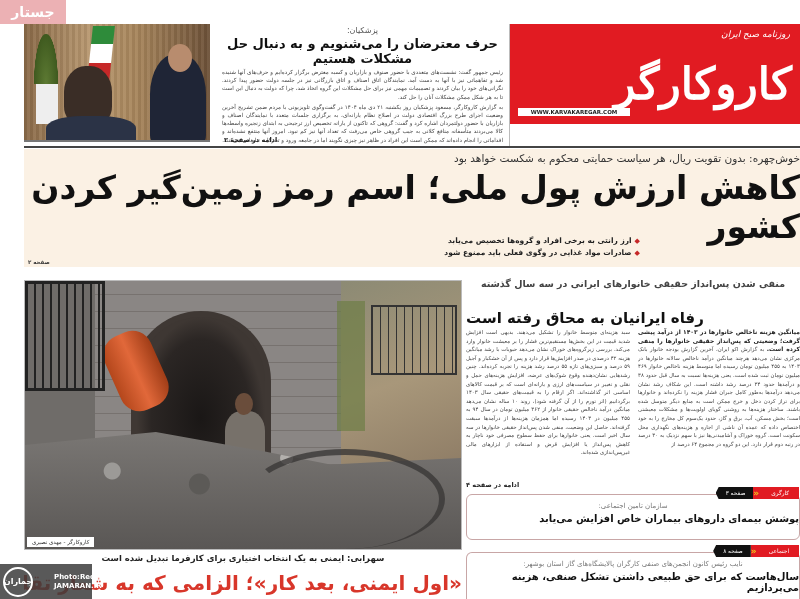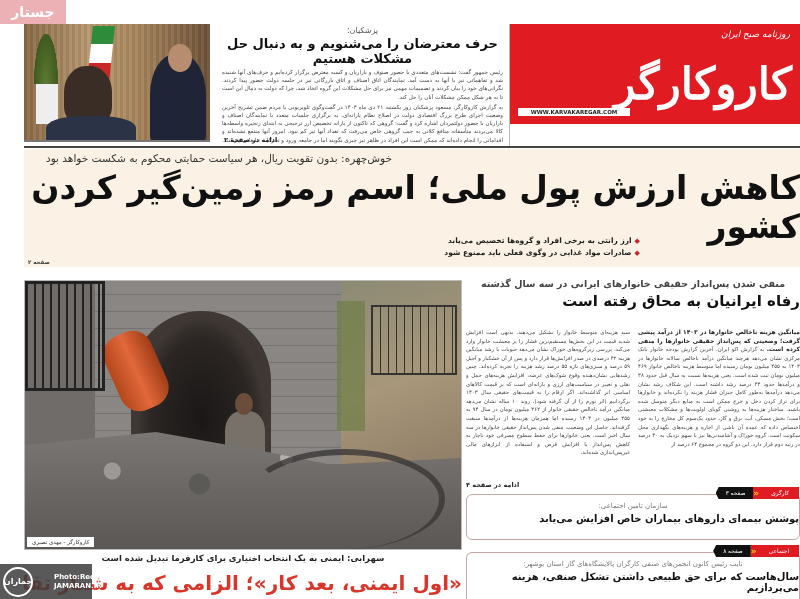--- a/index.html
+++ b/index.html
@@ -31,21 +31,21 @@
   .masthead .slogan { position: absolute; right: 10px; top: 5px; color: #fff; font-size: 9px; font-style: italic; font-family: "DejaVu Serif", serif; }
   .masthead .logo { position: absolute; right: 8px; top: 22px; color: #fff; font-family: "DejaVu Serif", serif; font-size: 44px; font-weight: bold; letter-spacing: -2px; line-height: 1; margin-top: 16px; }
   .masthead .info { position: absolute; left: 8px; top: 18px; width: 112px; }
   .masthead .info li { list-style: none; color: #fff; font-size: 7px; line-height: 12px; border-bottom: 1px solid rgba(255,255,255,.55); display: flex; gap: 3px; white-space: nowrap; }
   .masthead .info li::before { content: "■"; font-size: 5px; }
   .masthead .url { position: absolute; left: 8px; top: 84px; width: 112px; background: #fff; color: #222; font-size: 5.5px; font-weight: bold; text-align: center; padding: 1px 0; direction: ltr; }
   .top-rule { position: absolute; left: 24px; top: 146px; width: 776px; height: 2px; background: #444; }
 
   
   .band { position: absolute; left: 24px; top: 149px; width: 776px; height: 118px; background: #fbf1e4; }
-  .band .sub { font-size: 10.5px; text-align: left; color: #333; margin-top: 3px; padding-left: 22px; }
+  .band .sub { font-size: 10.5px; text-align: right; color: #333; margin-top: 3px; padding-left: 22px; }
   .band .head { font-size: 33px; font-weight: 900; text-align: right; color: #111; margin-top: 4px; letter-spacing: -1px; font-family: "DejaVu Sans", sans-serif; }
   .band .bullets { position: absolute; top: 86px; font-size: 7.5px; line-height: 12px; color: #222; font-weight: bold; }
   .band .bullets.right { right: 160px; }
   .band .bullets.left { left: 88px; }
   .band .bullets li { list-style: none; display: flex; gap: 3px; }
   .band .bullets li::before { content: "◆"; color: #c62828; font-size: 7px; }
   .band .page-ref { position: absolute; left: 4px; bottom: 2px; font-size: 5.5px; color: #333; font-weight: bold; }
 
   
   .mine { position: absolute; left: 24px; top: 280px; width: 438px; height: 270px; border: 1px solid #bbb; overflow: hidden; background: #6f6c69; }
@@ -66,21 +66,21 @@
   .mine-sub { position: absolute; left: 24px; top: 553px; width: 438px; text-align: center; font-size: 8.5px; font-weight: bold; color: #222; }
   .mine-head { position: absolute; left: 24px; top: 568px; width: 438px; text-align: center; font-size: 20px; font-weight: bold; color: #d8362a; white-space: nowrap; overflow: hidden; line-height: 30px; }
 
   .jamaran { position: absolute; left: 0; top: 564px; width: 92px; height: 35px; background: rgba(60,60,60,.85); display: flex; align-items: center; gap: 21px; padding-left: 3px; direction: ltr; z-index: 5; }
   .jamaran .logo-circle { width: 30px; height: 30px; border-radius: 50%; border: 2px solid #fff; color: #fff; font-size: 8px; font-weight: bold; display: flex; align-items: center; justify-content: center; }
   .jamaran .txt { color: #fff; font-size: 7px; line-height: 9px; font-weight: bold; }
 
   
   .r-col { position: absolute; left: 466px; top: 278px; width: 334px; }
   .r-kicker { font-size: 9.5px; text-align: center; color: #444; font-weight: bold; }
-  .r-title { font-size: 15px; text-align: right; color: #111; font-weight: bold; margin-top: 3px; }
+  .r-title { font-size: 15px; text-align: left; color: #111; font-weight: bold; margin-top: 20px; }
   .r-text { position: absolute; top: 50px; font-size: 5.4px; line-height: 8.6px; color: #444; text-align: justify; }
   .r-text.a { right: 0; width: 162px; }
   .r-text.b { left: 0; width: 164px; }
   .r-text .lead-bold { font-weight: bold; color: #222; font-size: 6px; }
   .r-cont { position: absolute; left: 466px; top: 481px; font-size: 6.5px; font-weight: bold; color: #222; }
 
   
   .box { position: absolute; left: 466px; width: 334px; border: 1px solid #c8a6a6; border-radius: 6px; background: #fff; }
   .box.one { top: 494px; height: 46px; }
   .box.two { top: 552px; height: 47px; border-bottom: none; border-radius: 6px 6px 0 0; }

